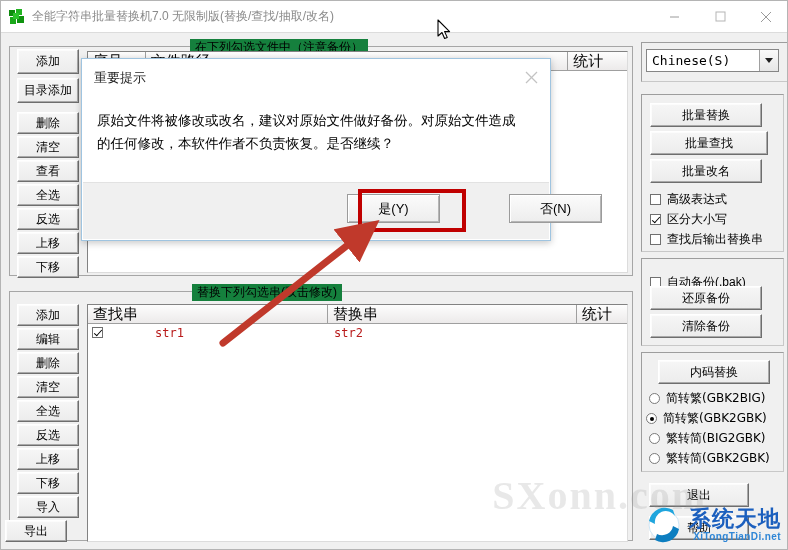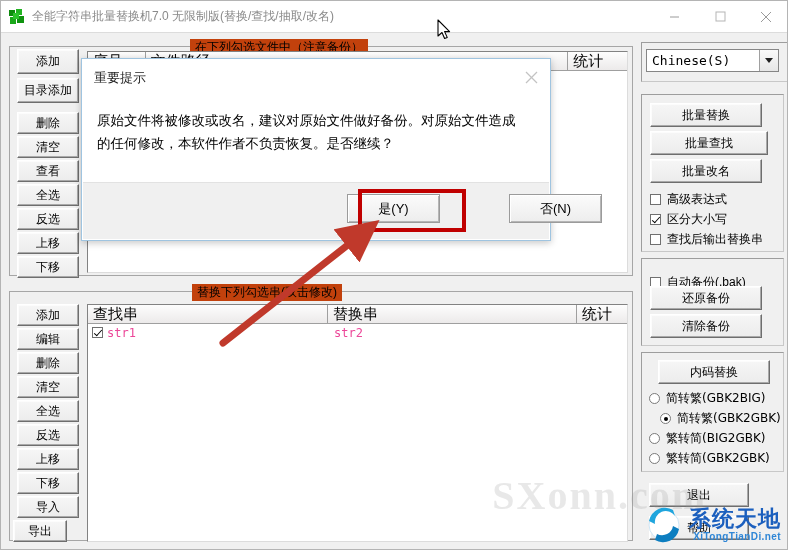--- a/index.html
+++ b/index.html
@@ -59,21 +59,21 @@
     display: flex; align-items: center; justify-content: center;
     box-sizing: border-box; cursor: default;
     font-family: "Liberation Sans","DejaVu Sans",sans-serif;
     text-align: center;
   }
   .groupbox {
     position: absolute; border: 1px solid #a6a6a6; box-sizing: border-box;
     background: transparent;
   }
   .groupbox > .gb-title {
-    position: absolute; top: -8px; background: #c2410c;
+    position: absolute; top: -8px; background: #15803d;
     font-size: 12px; color: #000; padding: 0 5px; white-space: nowrap;
   }
   .panel {
     position: absolute; box-sizing: border-box;
     border: 1px solid #c8c8c8;
     border-top-color: #9d9d9d; border-left-color: #9d9d9d;
     background: #f0f0f0;
   }
 
   
@@ -88,24 +88,25 @@
   .lv-col {
     box-sizing: border-box; height: 19px; line-height: 18px;
     background: linear-gradient(#fdfdfd,#eceaea);
     border-right: 1px solid #9f9f9f;
     border-bottom: 1px solid #9f9f9f;
     font-size: 15px; padding-left: 5px; color: #000; white-space: nowrap;
     font-family: "Liberation Sans","DejaVu Sans Mono",sans-serif;
   }
   .lv-row { display: flex; height: 17px; align-items: center; }
   .lv-cell {
-    box-sizing: border-box; font-size: 12px; color: #ec4899;
+    box-sizing: border-box; font-size: 12px; color: #b91c1c;
     font-family: "DejaVu Sans Mono","Liberation Mono",monospace;
     white-space: nowrap; display: flex; align-items: center; height: 17px;
     padding-left: 4px;
+    gap: 48px;
   }
   .cb-box {
     width: 11px; height: 11px; box-sizing: border-box;
     border: 1px solid #707070; background: #fff;
     display: inline-flex; align-items: center; justify-content: center;
     position: relative; flex: 0 0 auto;
   }
   .cb-box.checked::after {
     content: ""; position: absolute;
     left: 3px; top: 0px; width: 3px; height: 7px;
@@ -279,21 +280,21 @@
   <div>
     <div class="btn" style="position:absolute;left:16px;top:303px;width:62px;height:22px;">添加</div>
     <div class="btn" style="position:absolute;left:16px;top:327px;width:62px;height:22px;">编辑</div>
     <div class="btn" style="position:absolute;left:16px;top:351px;width:62px;height:22px;">删除</div>
     <div class="btn" style="position:absolute;left:16px;top:375px;width:62px;height:22px;">清空</div>
     <div class="btn" style="position:absolute;left:16px;top:399px;width:62px;height:22px;">全选</div>
     <div class="btn" style="position:absolute;left:16px;top:423px;width:62px;height:22px;">反选</div>
     <div class="btn" style="position:absolute;left:16px;top:447px;width:62px;height:22px;">上移</div>
     <div class="btn" style="position:absolute;left:16px;top:471px;width:62px;height:22px;">下移</div>
     <div class="btn" style="position:absolute;left:16px;top:495px;width:62px;height:22px;">导入</div>
-    <div class="btn" style="position:absolute;left:12px;top:519px;width:54px;height:22px;">导出</div>
+    <div class="btn" style="position:absolute;left:4px;top:519px;width:62px;height:22px;">导出</div>
   </div>
 
   <div class="listview" style="left:86px; top:303px; width:541px; height:238px;">
     <div class="lv-header">
       <div class="lv-col" style="width:240px;">查找串</div>
       <div class="lv-col" style="width:249px;">替换串</div>
       <div class="lv-col" style="width:50px;border-right:none;">统计</div>
     </div>
     <div class="lv-row">
       <div class="lv-cell" style="width:240px;">
@@ -339,21 +340,21 @@
     <div class="btn" style="position:absolute;left:8px;top:27px;width:112px;height:24px;">还原备份</div>
     <div class="btn" style="position:absolute;left:8px;top:55px;width:112px;height:24px;">清除备份</div>
   </div>
 
   <div class="panel" style="left:640px; top:351px; width:143px; height:120px;">
     <div class="btn" style="position:absolute;left:16px;top:7px;width:112px;height:24px;">内码替换</div>
     <div class="rad-row" style="left:7px; top:37px;">
       <span class="rad-box"></span>
       <span class="rad-label">简转繁(GBK2BIG)</span>
     </div>
-    <div class="rad-row" style="left:18px; top:57px;">
+    <div class="rad-row" style="left:4px; top:57px;">
       <span class="rad-box checked"></span>
       <span class="rad-label">简转繁(GBK2GBK)</span>
     </div>
     <div class="rad-row" style="left:7px; top:77px;">
       <span class="rad-box"></span>
       <span class="rad-label">繁转简(BIG2GBK)</span>
     </div>
     <div class="rad-row" style="left:7px; top:97px;">
       <span class="rad-box"></span>
       <span class="rad-label">繁转简(GBK2GBK)</span>

